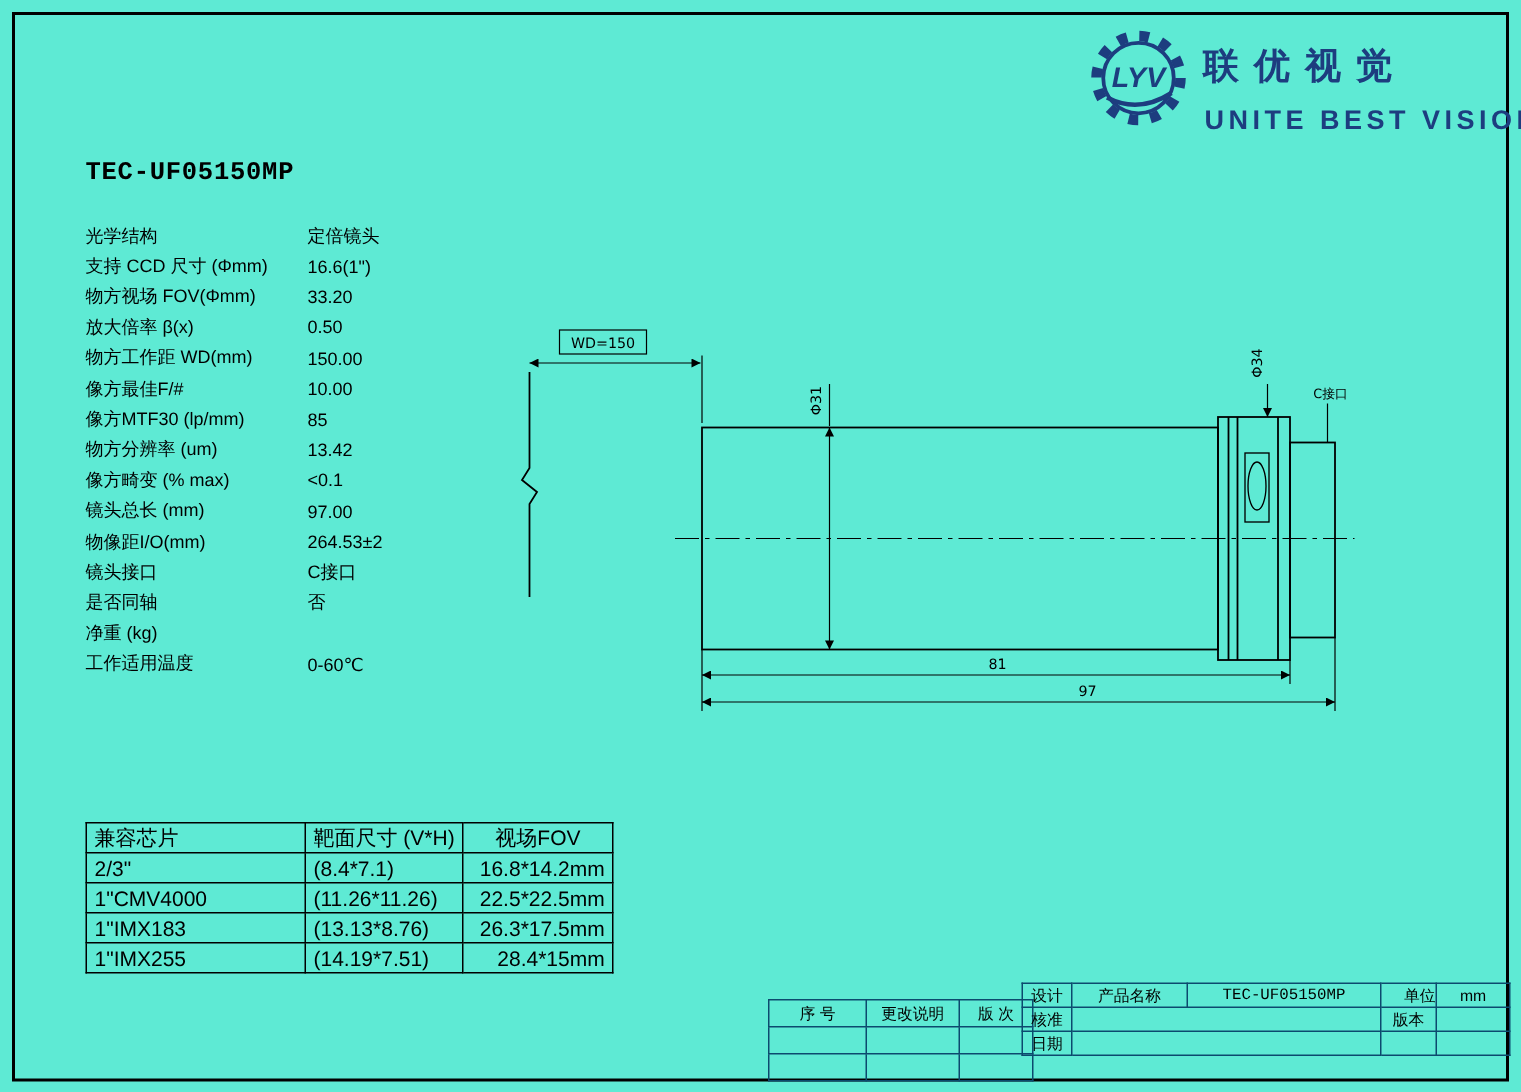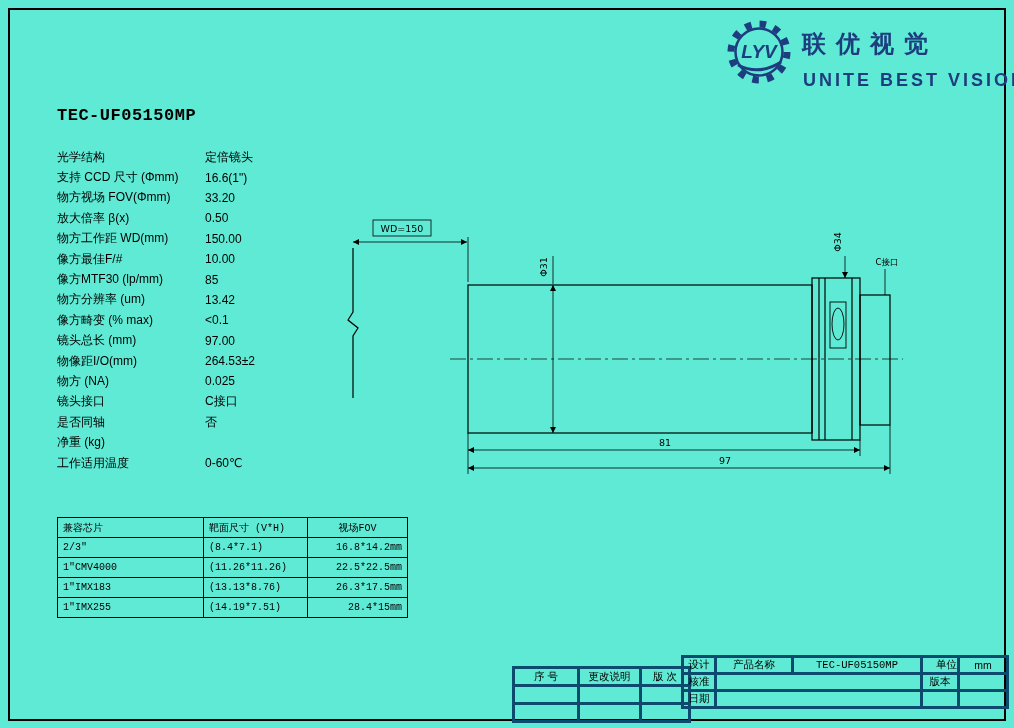--- a/index.html
+++ b/index.html
@@ -21,30 +21,30 @@
   
   .params { position:absolute; left:57px; top:147px; font-size:12px; }
   .params-heading { margin-bottom:7px; font-size:12.5px; }
   .param-row { display:grid; grid-template-columns:148px 1fr; height:20.4px; align-items:center; }
   .param-label, .param-value { white-space:nowrap; }
 
   
   .drawing { position:absolute; left:335px; top:212px; }
 
   
-  .compat { position:absolute; left:57px; top:517px; border-collapse:collapse;
-    table-layout:fixed; font-size:10px;font-family:Liberation Mono, monospace; }
+  .compat { position:absolute; left:57px; top:548px; border-collapse:collapse;
+    table-layout:fixed; font-size:14px; }
   .compat td { border:1px solid #000; height:20px; padding:0 5px; white-space:nowrap; }
   .compat .c1 { width:146px; } .compat .c2 { width:104px; } .compat .c3 { width:100px; }
   .compat .hdr3 { text-align:center; }
   .compat .num { text-align:right; }
 
   
   .tb { border-collapse:collapse; table-layout:fixed; font-size:10.5px; position:absolute; }
-  .tb td { border:3px solid #0c4a6e; text-align:center; white-space:nowrap; overflow:hidden; }
+  .tb td { border:1px solid #0c4a6e; text-align:center; white-space:nowrap; overflow:hidden; }
   .tb-rev { left:512px; top:666px; }
   .tb-rev td { height:18px; }
   .tb-rev .r1 { width:65px; } .tb-rev .r2 { width:62px; } .tb-rev .r3 { width:49px; }
   .tb-main { left:681px; top:655px; }
   .tb-main td { height:16px; }
   .tb-main .m1 { width:33px; } .tb-main .m2 { width:77px; } .tb-main .m3 { width:129px; }
   .tb-main .m4 { width:37px;text-align:right; } .tb-main .m5 { width:49px; }
   .tb-main .mono { font-family:"Liberation Mono","DejaVu Sans Mono",monospace; }
 </style>
 </head>
@@ -101,24 +101,20 @@
         <span class="param-label">像方畸变 (% max)</span>
         <span class="param-value">&lt;0.1</span>
       </div>
     <div class="param-row">
         <span class="param-label">镜头总长 (mm)</span>
         <span class="param-value">97.00</span>
       </div>
     <div class="param-row">
         <span class="param-label">物像距I/O(mm)</span>
         <span class="param-value">264.53±2</span>
-      </div>
-    <div class="param-row">
-        <span class="param-label">物方 (NA)</span>
-        <span class="param-value">0.025</span>
       </div>
     <div class="param-row">
         <span class="param-label">镜头接口</span>
         <span class="param-value">C接口</span>
       </div>
     <div class="param-row">
         <span class="param-label">是否同轴</span>
         <span class="param-value">否</span>
       </div>
     <div class="param-row">

